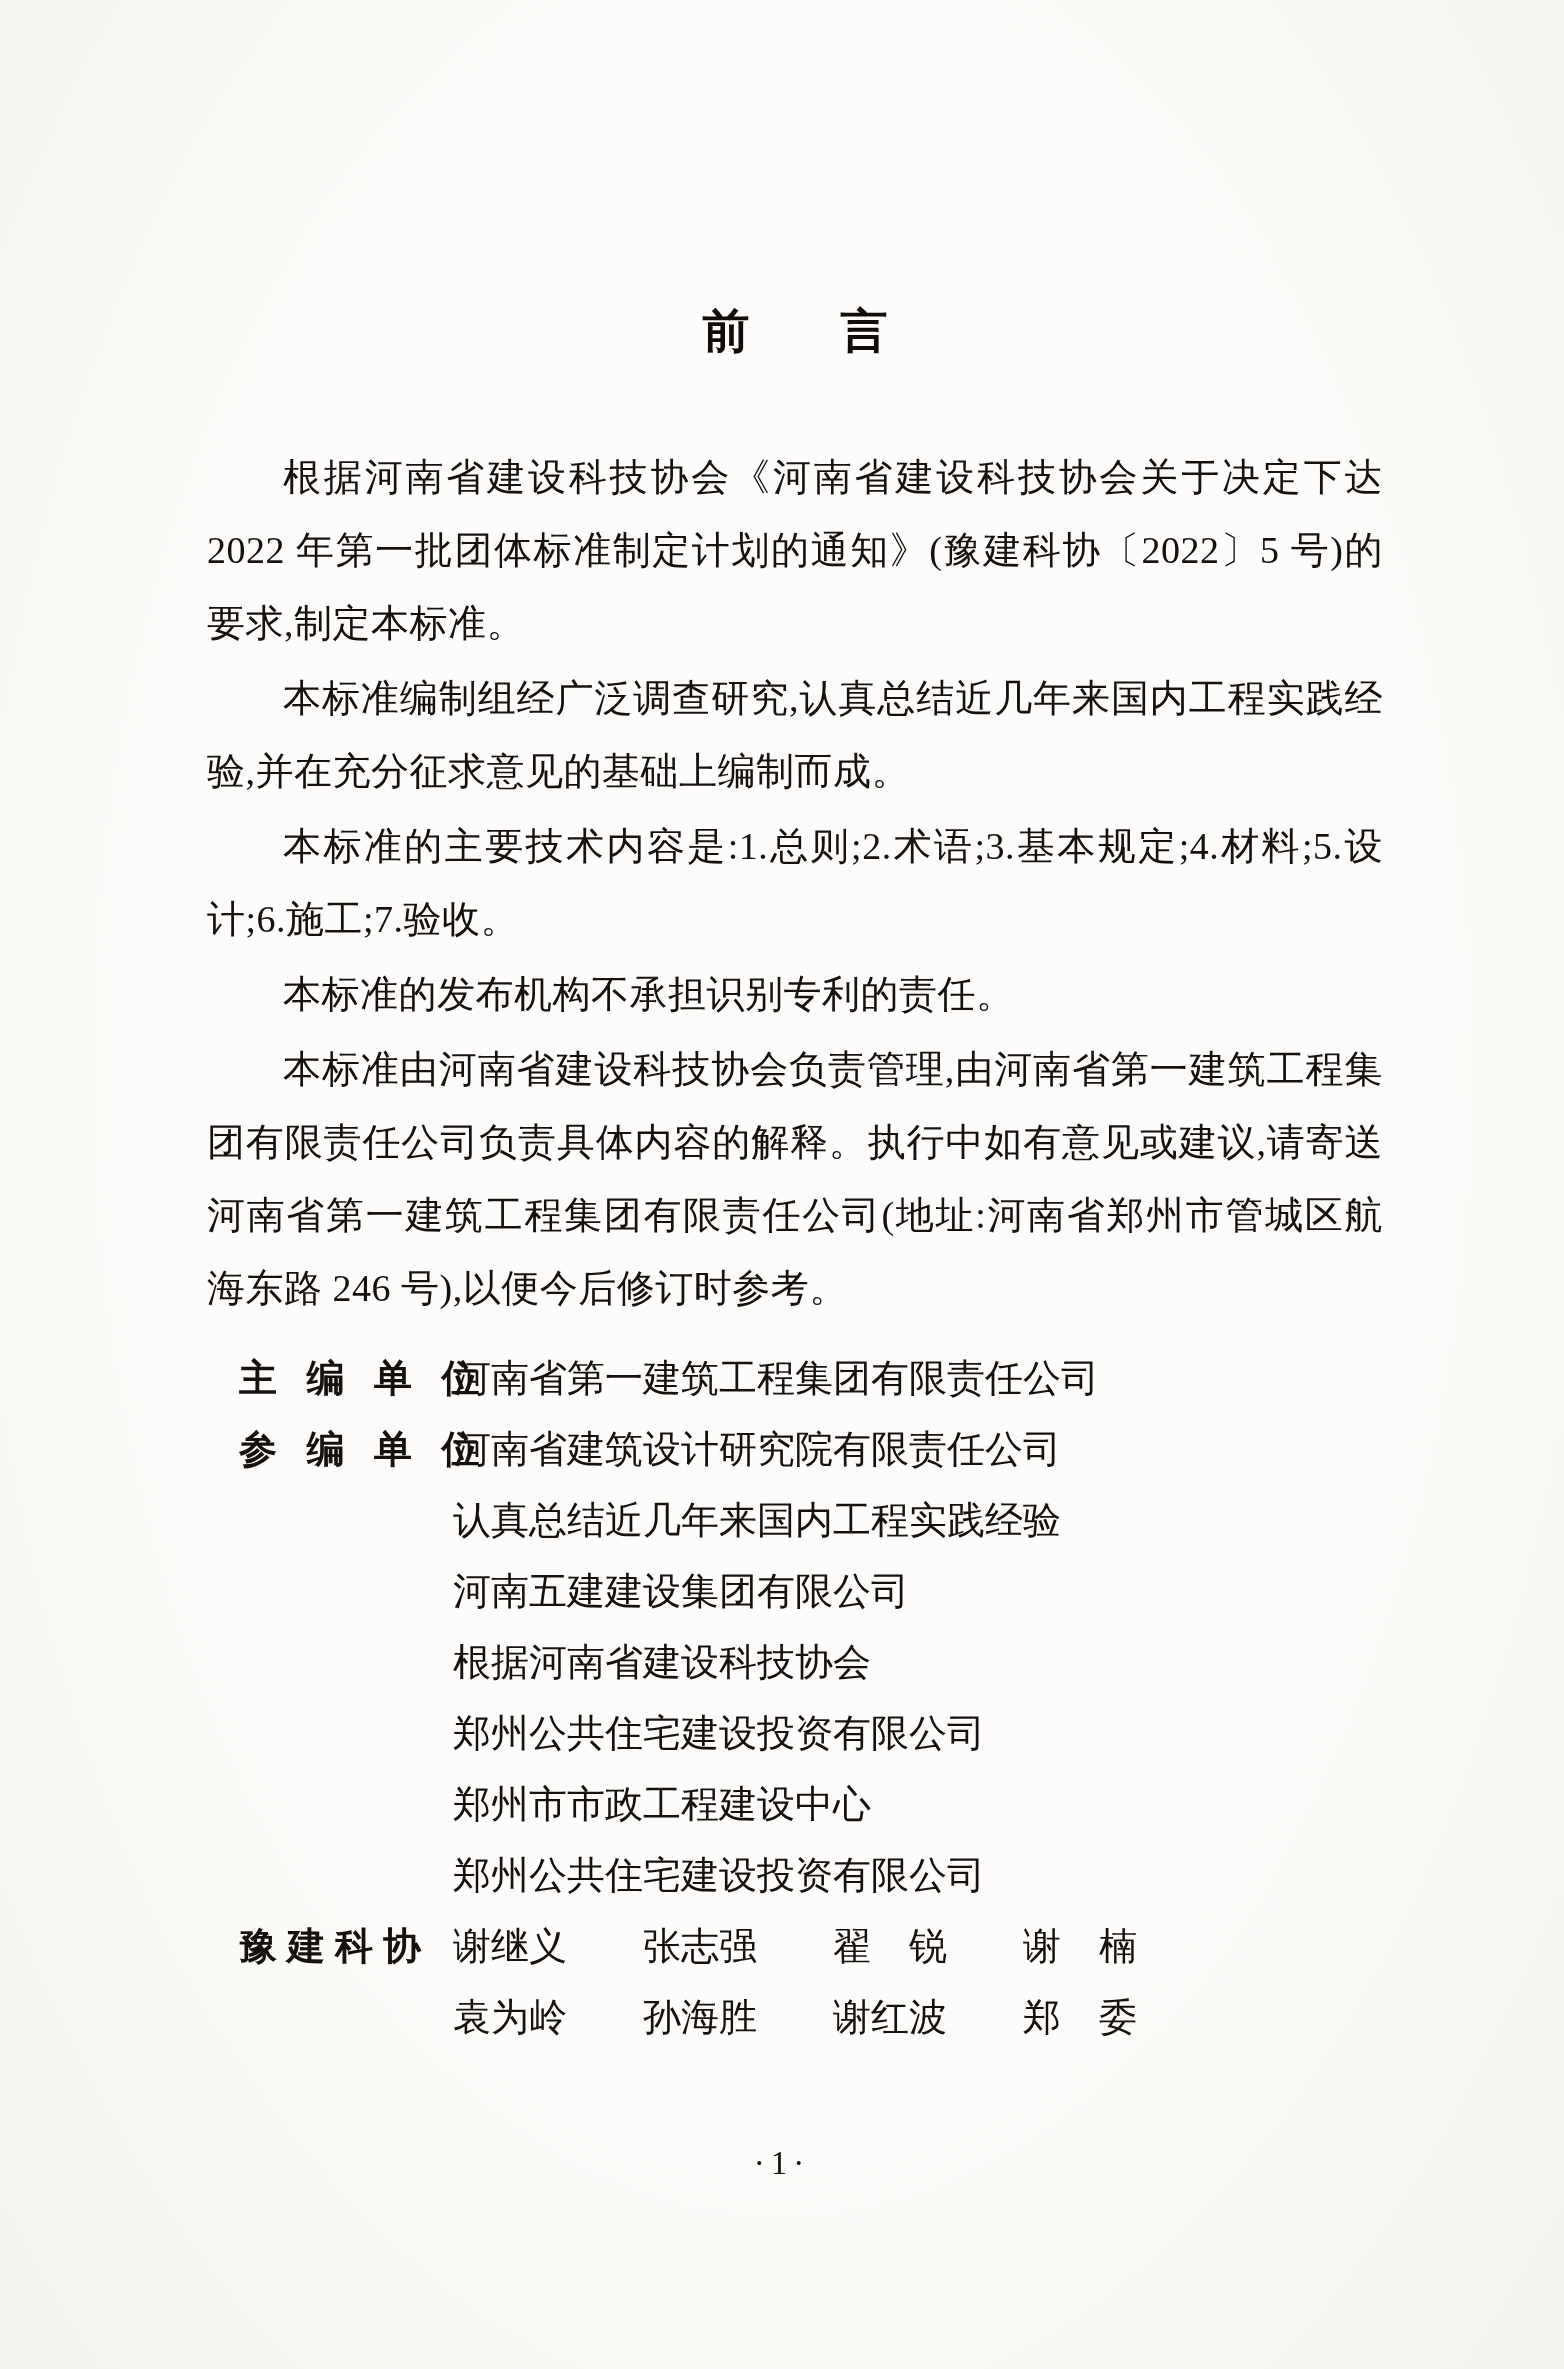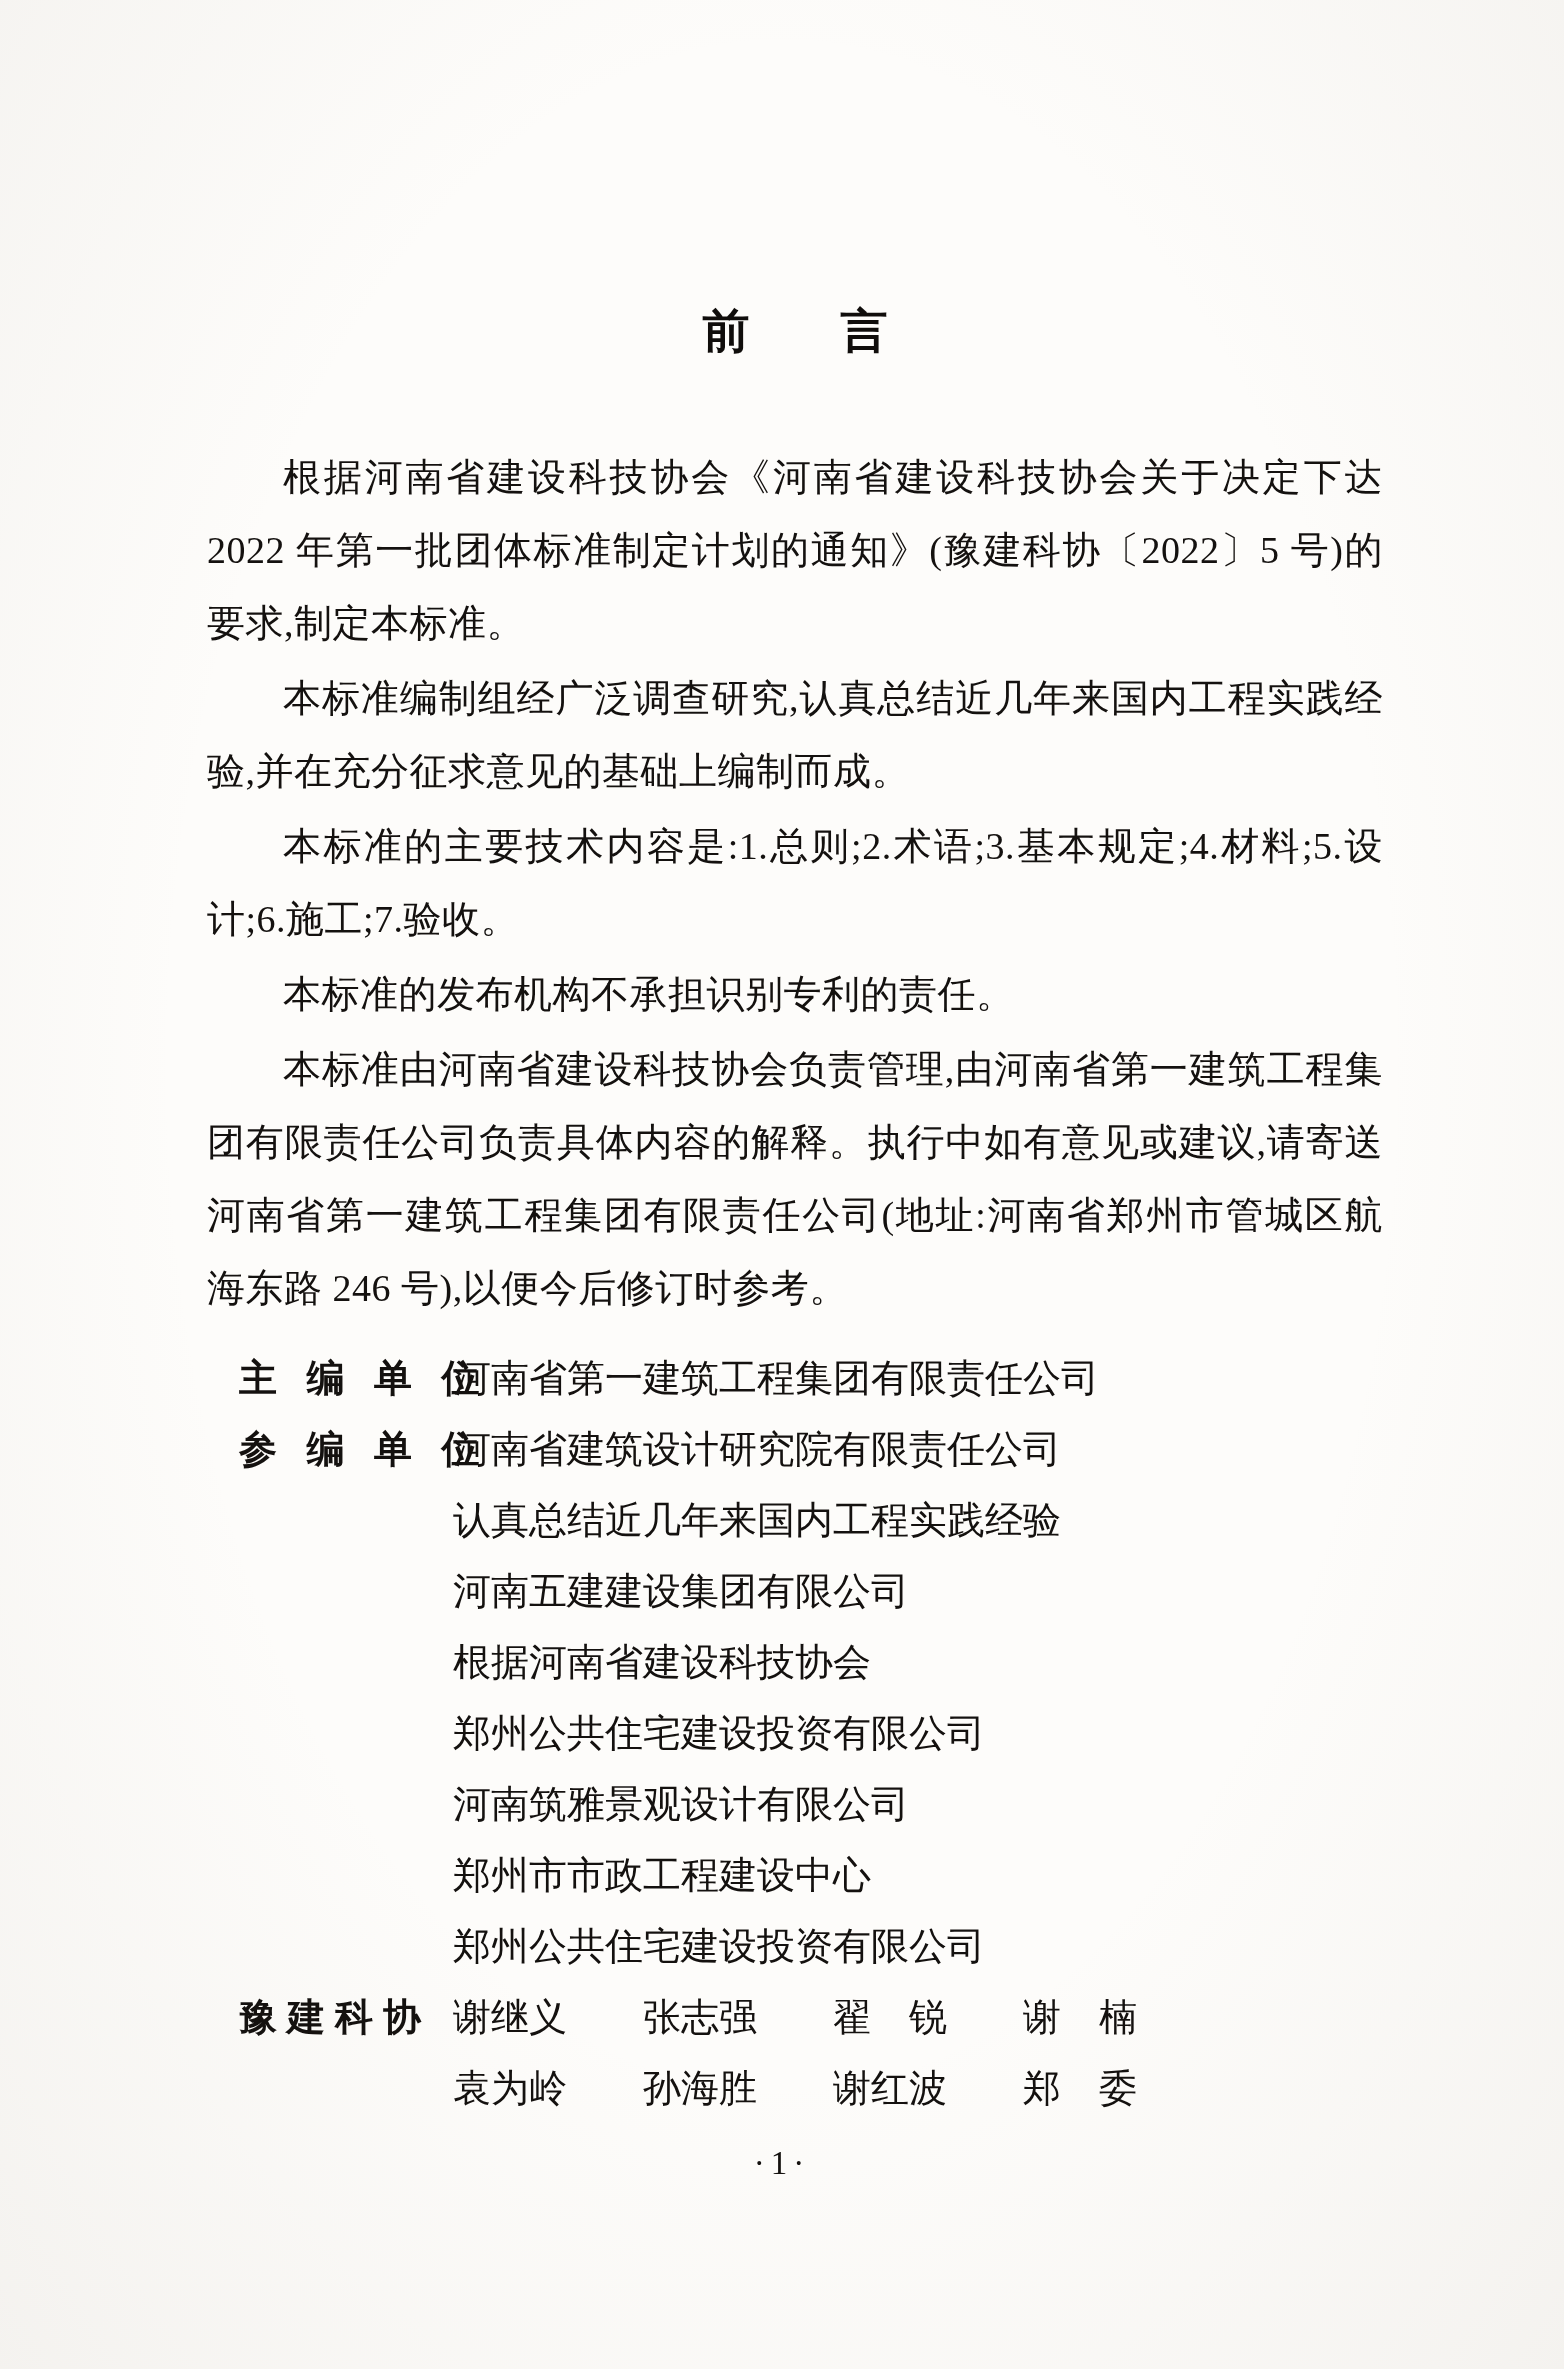--- a/index.html
+++ b/index.html
@@ -120,21 +120,20 @@
       </div>
 
       <div class="credit-row">
         <div class="credit-label">参 编 单 位</div>
         <div class="credit-values">
           <div class="credit-value">河南省建筑设计研究院有限责任公司</div>
           <div class="credit-value">认真总结近几年来国内工程实践经验</div>
           <div class="credit-value">河南五建建设集团有限公司</div>
           <div class="credit-value">根据河南省建设科技协会</div>
           <div class="credit-value">郑州公共住宅建设投资有限公司</div>
-          <div class="credit-value">河南筑雅景观设计有限公司</div>
           <div class="credit-value">郑州市市政工程建设中心</div>
           <div class="credit-value">郑州公共住宅建设投资有限公司</div>
         </div>
       </div>
 
       <div class="credit-row">
         <div class="credit-label">豫建科协</div>
         <div class="credit-values">
           <div class="credit-value">谢继义　　张志强　　翟　锐　　谢　楠</div>
           <div class="credit-value">袁为岭　　孙海胜　　谢红波　　郑　委</div>

